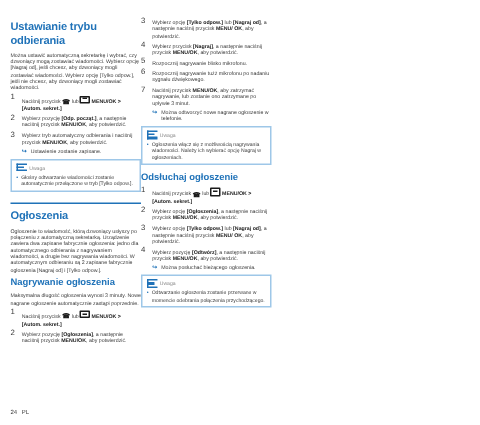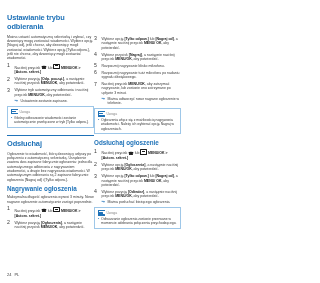--- a/index.html
+++ b/index.html
@@ -18,21 +18,21 @@
   .page {
     width: 200px;
     height: 283px;
     position: relative;
     box-sizing: border-box;
     padding: 13px 7px 0 7px;
   }
   .columns {
     display: flex;
     gap: 0;
-    align-items: flex-end;
+    align-items: flex-start;
   }
   .col {
     width: 87px;
     flex: 0 0 87px;
   }
   
   .h1 {
     font-size: 7.4px;
     line-height: 9px;
     font-weight: bold;
@@ -261,21 +261,21 @@
           </span>
           <span class="note-title">Uwaga</span>
         </div>
         <ul class="note-list">
           <li>Głośny odtwarzanie wiadomości zostanie automatycznie przełączone w tryb [Tylko odpow.].</li>
         </ul>
       </div>
 
       <div class="section-rule"></div>
 
-      <h1 class="h1">Odsłuchaj</h1>
+      <h1 class="h1">Ogłoszenia</h1>
 
       <p class="p">Ogłoszenie to wiadomość, którą dzwoniący usłyszy po połączeniu z automatyczną sekretarką. Urządzenie zawiera dwa zapisane fabrycznie ogłoszenia: jedno dla automatycznego odbierania z nagrywaniem wiadomości, a drugie bez nagrywania wiadomości. W automatycznym odbieraniu są 2 zapisane fabrycznie ogłoszenia [Nagraj od] i [Tylko odpow.].</p>
 
       <h2 class="h2">Nagrywanie ogłoszenia</h2>
 
       <p class="p">Maksymalna długość ogłoszenia wynosi 3 minuty. Nowe nagrane ogłoszenie automatycznie zastąpi poprzednie.</p>
 
       <ol class="steps">
         <li>
           <span>Naciśnij przycisk</span>

